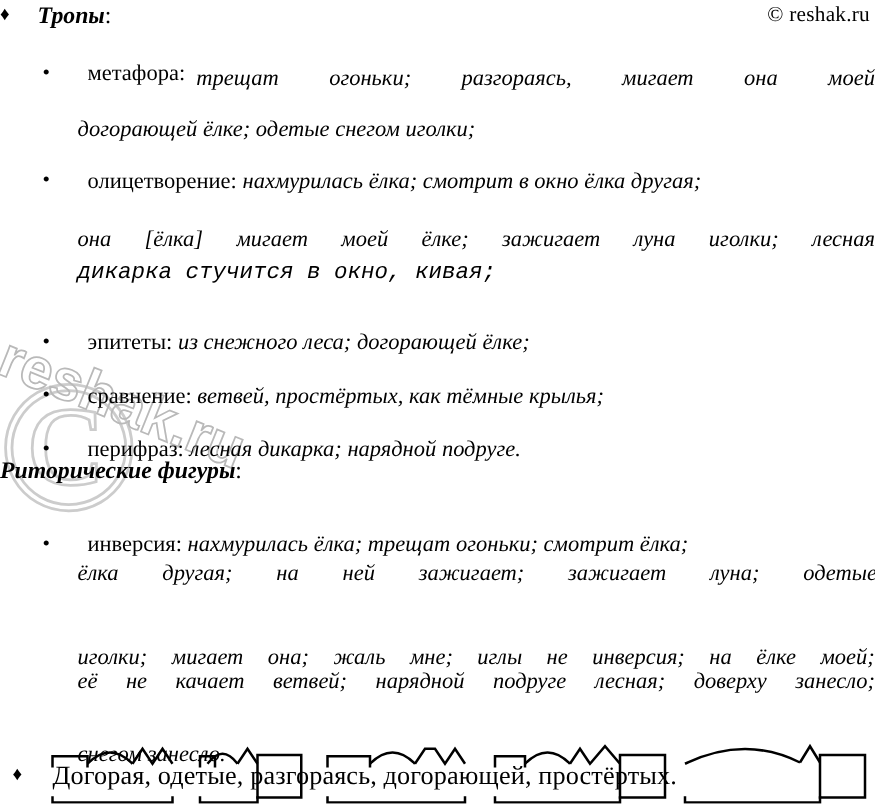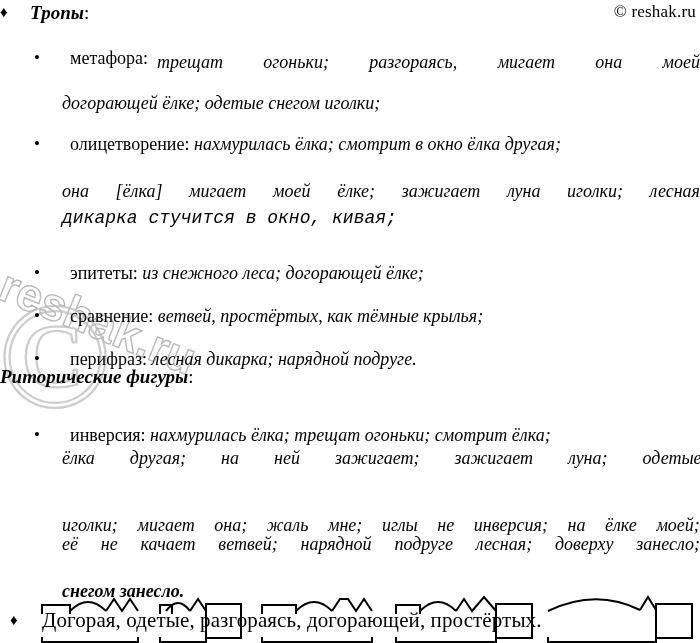--- a/index.html
+++ b/index.html
@@ -282,21 +282,21 @@
       <span class="ex">её</span>
       <span class="ex">не</span>
       <span class="ex">качает</span>
       <span class="ex">ветвей;</span>
       <span class="ex">нарядной</span>
       <span class="ex">подруге</span>
       <span class="ex">лесная;</span>
       <span class="ex">доверху</span>
       <span class="ex">занесло;</span>
     </div>
-    <div class="line" style="top:581px;font-weight:bold;">
+    <div class="line" style="top:593px;">
       <span class="ex">снегом занесло.</span>
     </div>
 
   </div>
 
   <div class="morph-row">
     <span class="diamond">♦</span>
     <span class="words">Догорая, одетые, разгораясь, догорающей, простёртых.</span>
 
     <svg class="marks" viewBox="0 0 700 47" aria-hidden="true">

